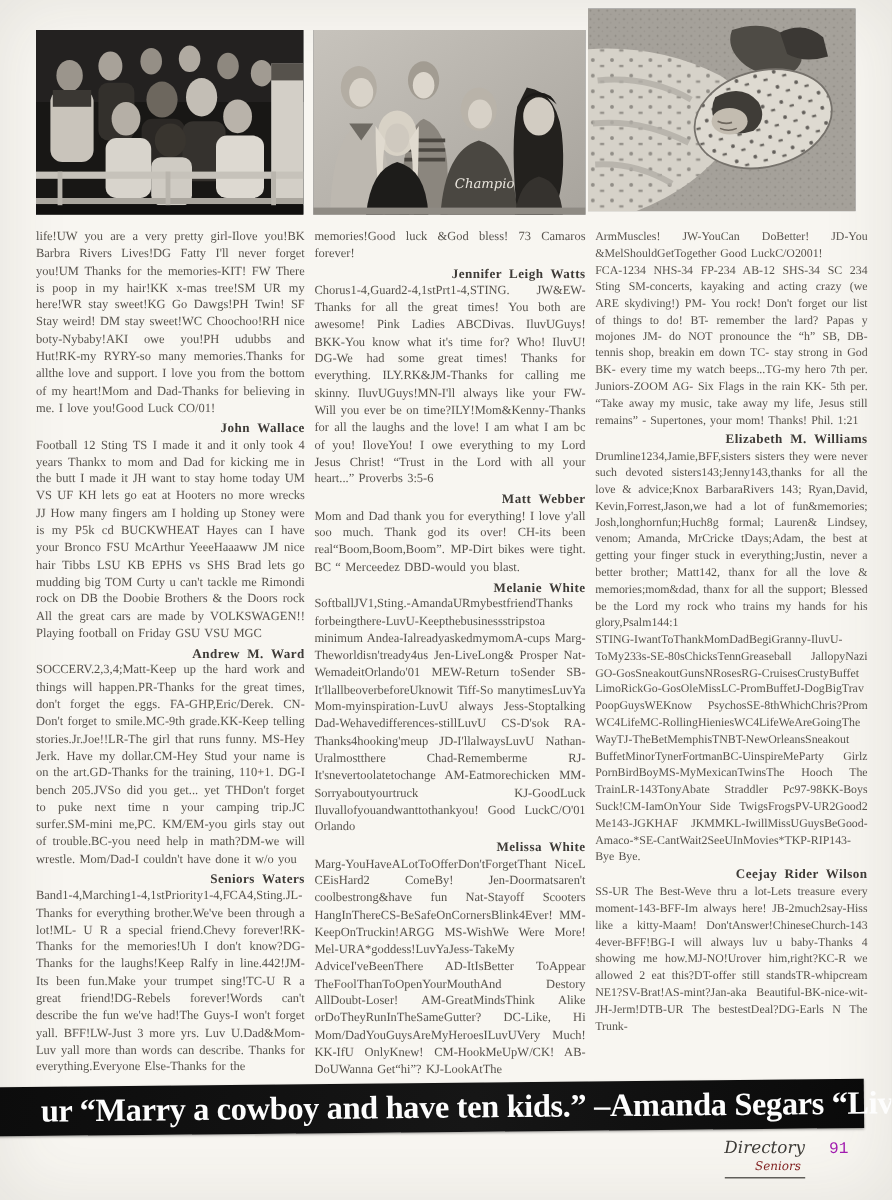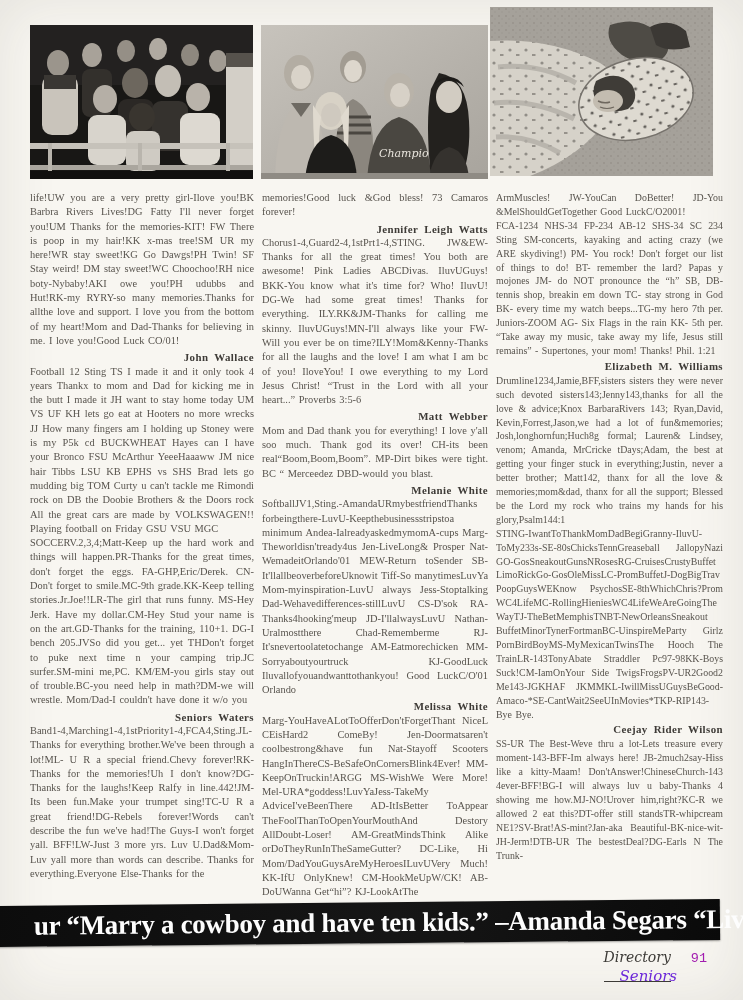--- a/index.html
+++ b/index.html
@@ -45,22 +45,22 @@
   }
 
   .footer { position:absolute; right:36px; top:948px; text-align:center; }
   .footer .dir-line { white-space:nowrap; }
   .footer .dir {
     font-family:"DejaVu Serif", serif; font-style:italic; font-size:14px;
     color:#3c3a36; border-bottom:1px solid #3c3a36; padding-bottom:16px;
   }
   .footer .pnum { font-family:Liberation Mono, monospace; font-size:13.5px; color:#a21caf; margin-left:20px; }
   .footer .sen {
-    font-family:"DejaVu Serif", serif; font-style:italic; font-size:15px;
-    color:#6d28d9; margin-top:1px; margin-right:14px;
+    font-family:"DejaVu Serif", serif; font-style:italic; font-size:10px;
+    color:#7f1d1d; margin-top:1px; margin-right:14px;
   }
 </style>
 </head>
 <body>
 
 <div class="page">
 
   <div class="photo photo1">
     <svg width="223" height="154" viewBox="0 0 223 154">
       <rect width="223" height="154" fill="#181715"></rect>
@@ -164,20 +164,21 @@
       <ellipse cx="118" cy="94" rx="15" ry="11" fill="#c3bcb0"></ellipse>
       <path d="M108 94 Q114 97 120 95" stroke="#6e675e" stroke-width="1.4" fill="none"></path>
       <path d="M110 100 Q117 103 124 100" stroke="#6e675e" stroke-width="1.2" fill="none"></path>
     </svg>
   </div>
 
   <div class="col col1">
     <p class="txt">life!UW you are a very pretty girl-Ilove you!BK Barbra Rivers Lives!DG Fatty I'll never forget you!UM Thanks for the memories-KIT! FW There is poop in my hair!KK x-mas tree!SM UR my here!WR stay sweet!KG Go Dawgs!PH Twin! SF Stay weird! DM stay sweet!WC Choochoo!RH nice boty-Nybaby!AKI owe you!PH udubbs and Hut!RK-my RYRY-so many memories.Thanks for allthe love and support. I love you from the bottom of my heart!Mom and Dad-Thanks for believing in me. I love you!Good Luck CO/01!</p>
     <h3 class="name">John Wallace</h3>
     <p class="txt">Football 12 Sting TS I made it and it only took 4 years Thankx to mom and Dad for kicking me in the butt I made it JH want to stay home today UM VS UF KH lets go eat at Hooters no more wrecks JJ How many fingers am I holding up Stoney were is my P5k cd BUCKWHEAT Hayes can I have your Bronco FSU McArthur YeeeHaaaww JM nice hair Tibbs LSU KB EPHS vs SHS Brad lets go mudding big TOM Curty u can't tackle me Rimondi rock on DB the Doobie Brothers &amp; the Doors rock All the great cars are made by VOLKSWAGEN!! Playing football on Friday GSU VSU MGC</p>
+    <h3 class="name">Andrew M. Ward</h3>
     <p class="txt">SOCCERV.2,3,4;Matt-Keep up the hard work and things will happen.PR-Thanks for the great times, don't forget the eggs. FA-GHP,Eric/Derek. CN-Don't forget to smile.MC-9th grade.KK-Keep telling stories.Jr.Joe!!LR-The girl that runs funny. MS-Hey Jerk. Have my dollar.CM-Hey Stud your name is on the art.GD-Thanks for the training, 110+1. DG-I bench 205.JVSo did you get... yet THDon't forget to puke next time n your camping trip.JC surfer.SM-mini me,PC. KM/EM-you girls stay out of trouble.BC-you need help in math?DM-we will wrestle. Mom/Dad-I couldn't have done it w/o you</p>
     <h3 class="name">Seniors Waters</h3>
     <p class="txt">Band1-4,Marching1-4,1stPriority1-4,FCA4,Sting.JL-Thanks for everything brother.We've been through a lot!ML- U R a special friend.Chevy forever!RK-Thanks for the memories!Uh I don't know?DG-Thanks for the laughs!Keep Ralfy in line.442!JM-Its been fun.Make your trumpet sing!TC-U R a great friend!DG-Rebels forever!Words can't describe the fun we've had!The Guys-I won't forget yall. BFF!LW-Just 3 more yrs. Luv U.Dad&amp;Mom-Luv yall more than words can describe. Thanks for everything.Everyone Else-Thanks for the</p>
   </div>
 
   <div class="col col2">
     <p class="txt">memories!Good luck &amp;God bless! 73 Camaros forever!</p>
     <h3 class="name">Jennifer Leigh Watts</h3>
     <p class="txt">Chorus1-4,Guard2-4,1stPrt1-4,STING. JW&amp;EW-Thanks for all the great times! You both are awesome! Pink Ladies ABCDivas. IluvUGuys! BKK-You know what it's time for? Who! IluvU! DG-We had some great times! Thanks for everything. ILY.RK&amp;JM-Thanks for calling me skinny. IluvUGuys!MN-I'll always like your FW-Will you ever be on time?ILY!Mom&amp;Kenny-Thanks for all the laughs and the love! I am what I am bc of you! IloveYou! I owe everything to my Lord Jesus Christ! “Trust in the Lord with all your heart...” Proverbs 3:5-6</p>
     <h3 class="name">Matt Webber</h3>

